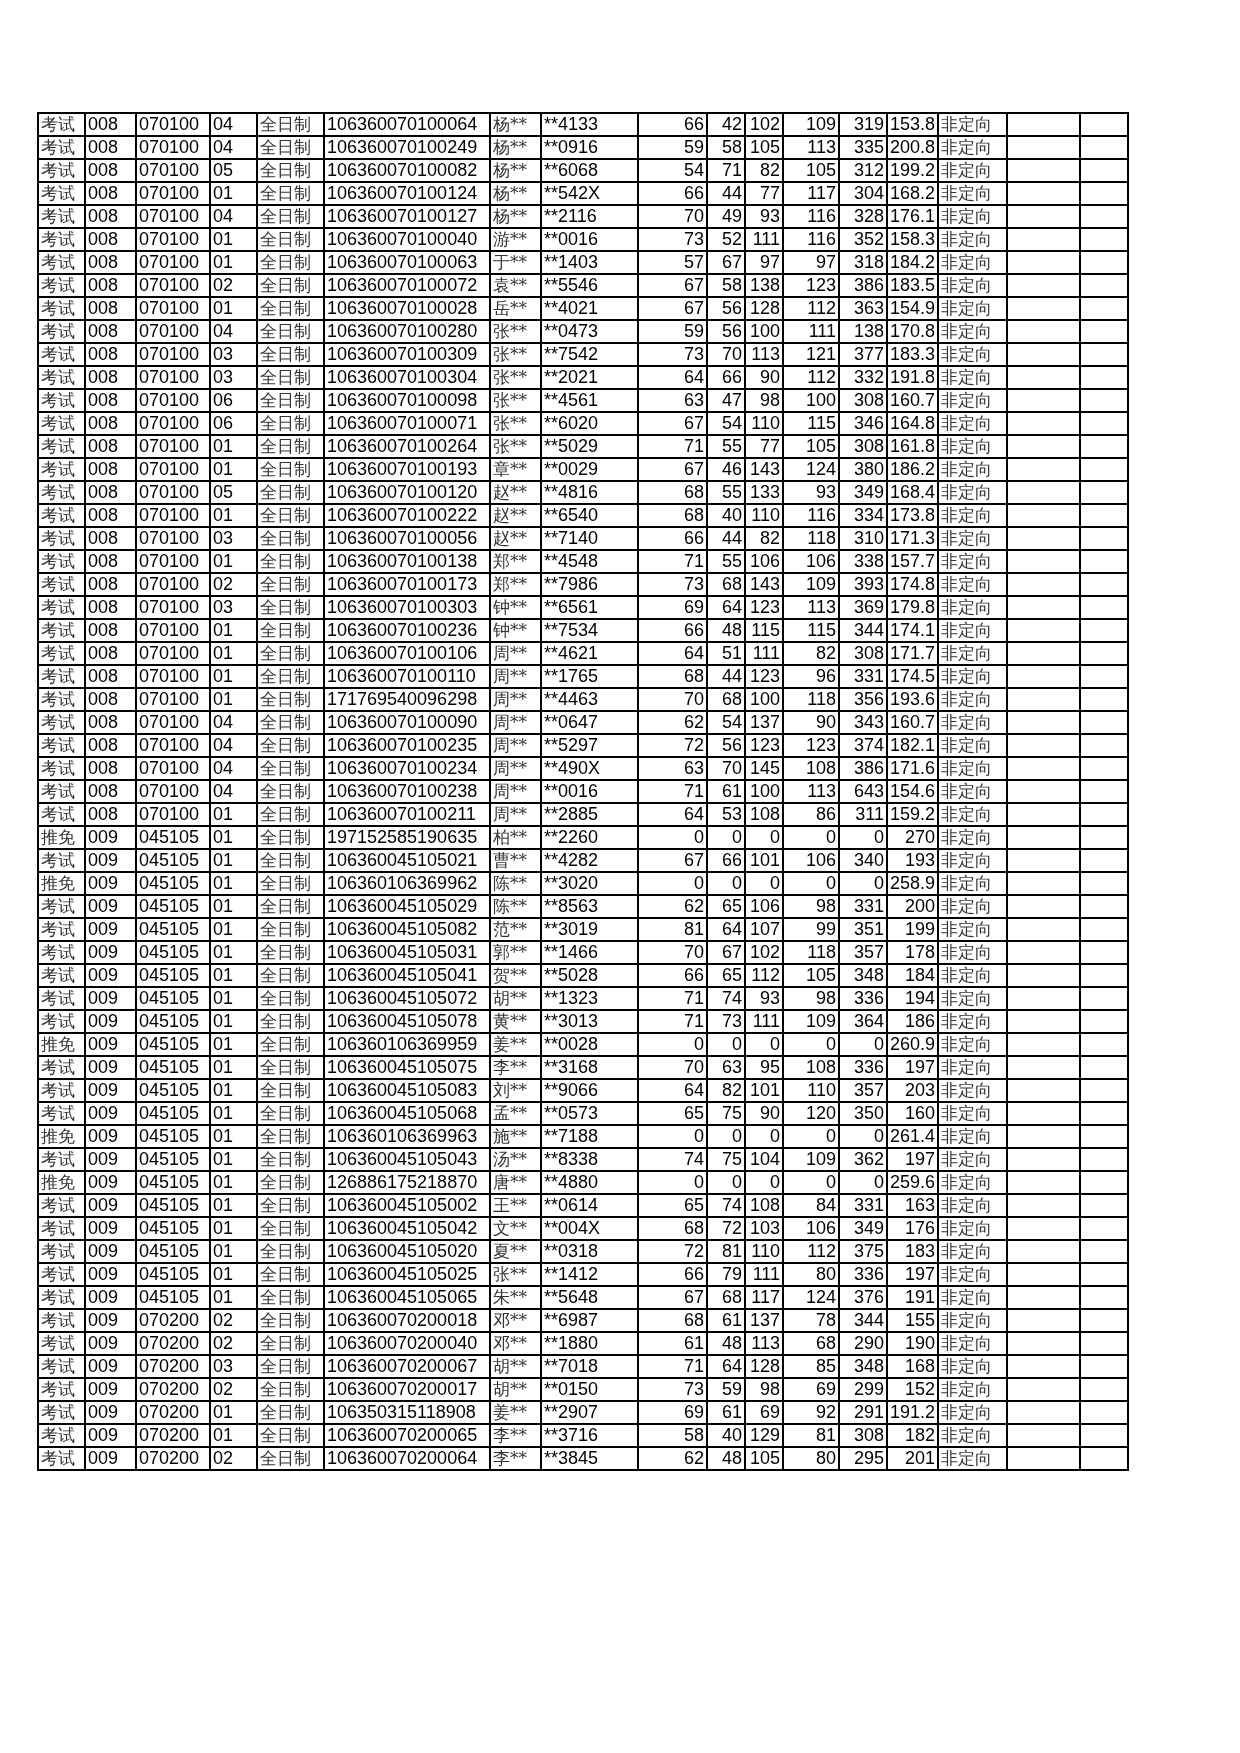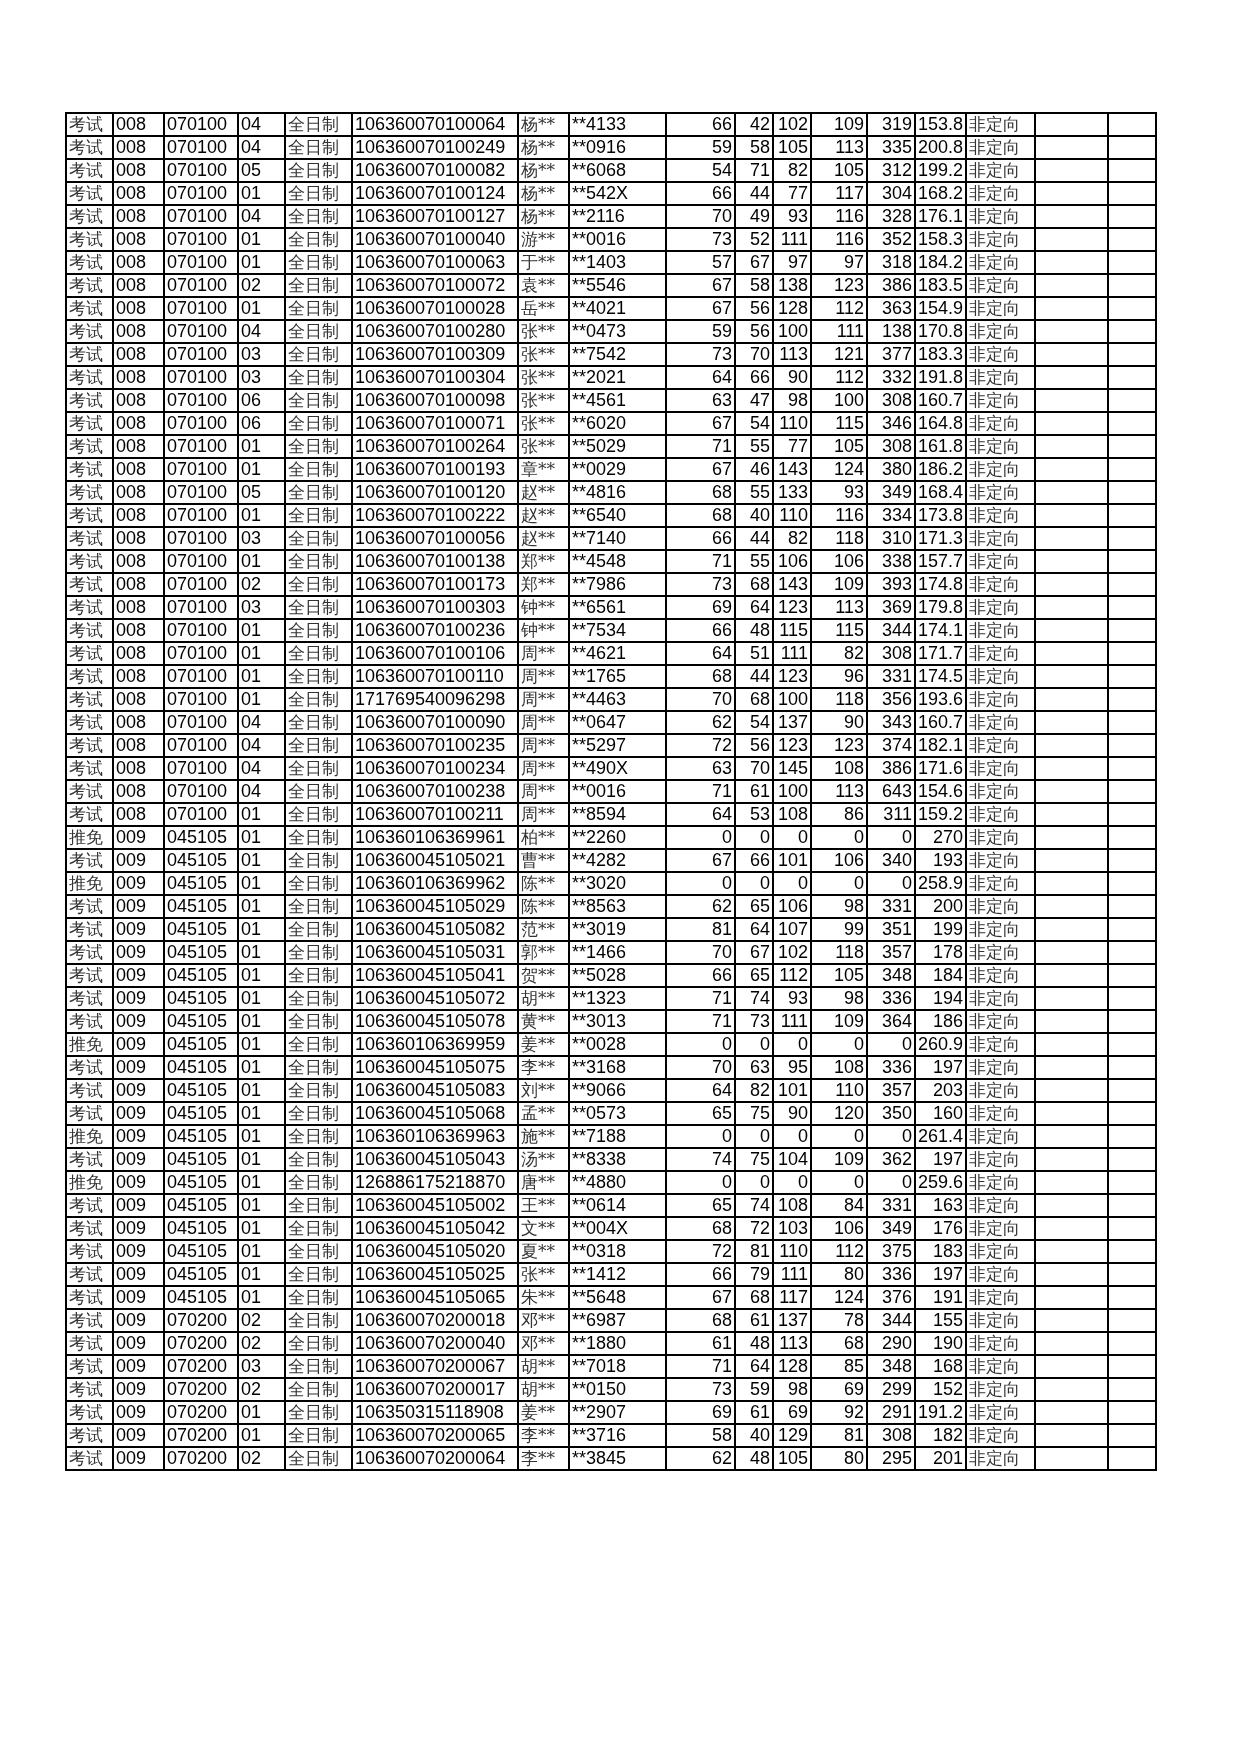--- a/index.html
+++ b/index.html
@@ -1,21 +1,21 @@
 <!DOCTYPE html>
 <html><head>
 <meta charset="utf-8">
 <style>
   html, body { margin: 0; padding: 0; background: #ffffff; }
   body { width: 1240px; height: 1753px; position: relative; overflow: hidden; }
   #sheet {
     position: absolute; left: 37px; top: 112px;
     border-collapse: collapse; table-layout: fixed;
     font-family: "Liberation Sans", "DejaVu Sans", sans-serif;
-    font-size: 18px; color: #000; margin-left: 28px;
+    font-size: 18px; color: #000;
   }
   #sheet td {
     border: 2px solid #000;
     height: 21.3px; line-height: 21px;
     padding: 0 2px; white-space: nowrap; overflow: hidden;
     box-sizing: border-box;
   }
   #sheet td.cjk { font-family: "DejaVu Serif", "Liberation Serif", serif; color: #333; font-size: 17px; }
   #sheet td.num { text-align: right; }
   #sheet td.txt { text-align: left; }
@@ -615,38 +615,38 @@
         <td class="txt"></td>
       </tr>
       <tr>
         <td class="cjk txt">考试</td>
         <td class="txt">008</td>
         <td class="txt">070100</td>
         <td class="txt">01</td>
         <td class="cjk txt">全日制</td>
         <td class="txt">106360070100211</td>
         <td class="cjk txt">周**</td>
-        <td class="txt">**8594</td>
+        <td class="txt">**2885</td>
         <td class="num">64</td>
         <td class="num">53</td>
         <td class="num">108</td>
         <td class="num">86</td>
         <td class="num">311</td>
         <td class="num">159.2</td>
         <td class="cjk txt">非定向</td>
         <td class="txt"></td>
         <td class="txt"></td>
       </tr>
       <tr>
         <td class="cjk txt">推免</td>
         <td class="txt">009</td>
         <td class="txt">045105</td>
         <td class="txt">01</td>
         <td class="cjk txt">全日制</td>
-        <td class="txt">106360106369961</td>
+        <td class="txt">197152585190635</td>
         <td class="cjk txt">柏**</td>
         <td class="txt">**2260</td>
         <td class="num">0</td>
         <td class="num">0</td>
         <td class="num">0</td>
         <td class="num">0</td>
         <td class="num">0</td>
         <td class="num">270</td>
         <td class="cjk txt">非定向</td>
         <td class="txt"></td>

